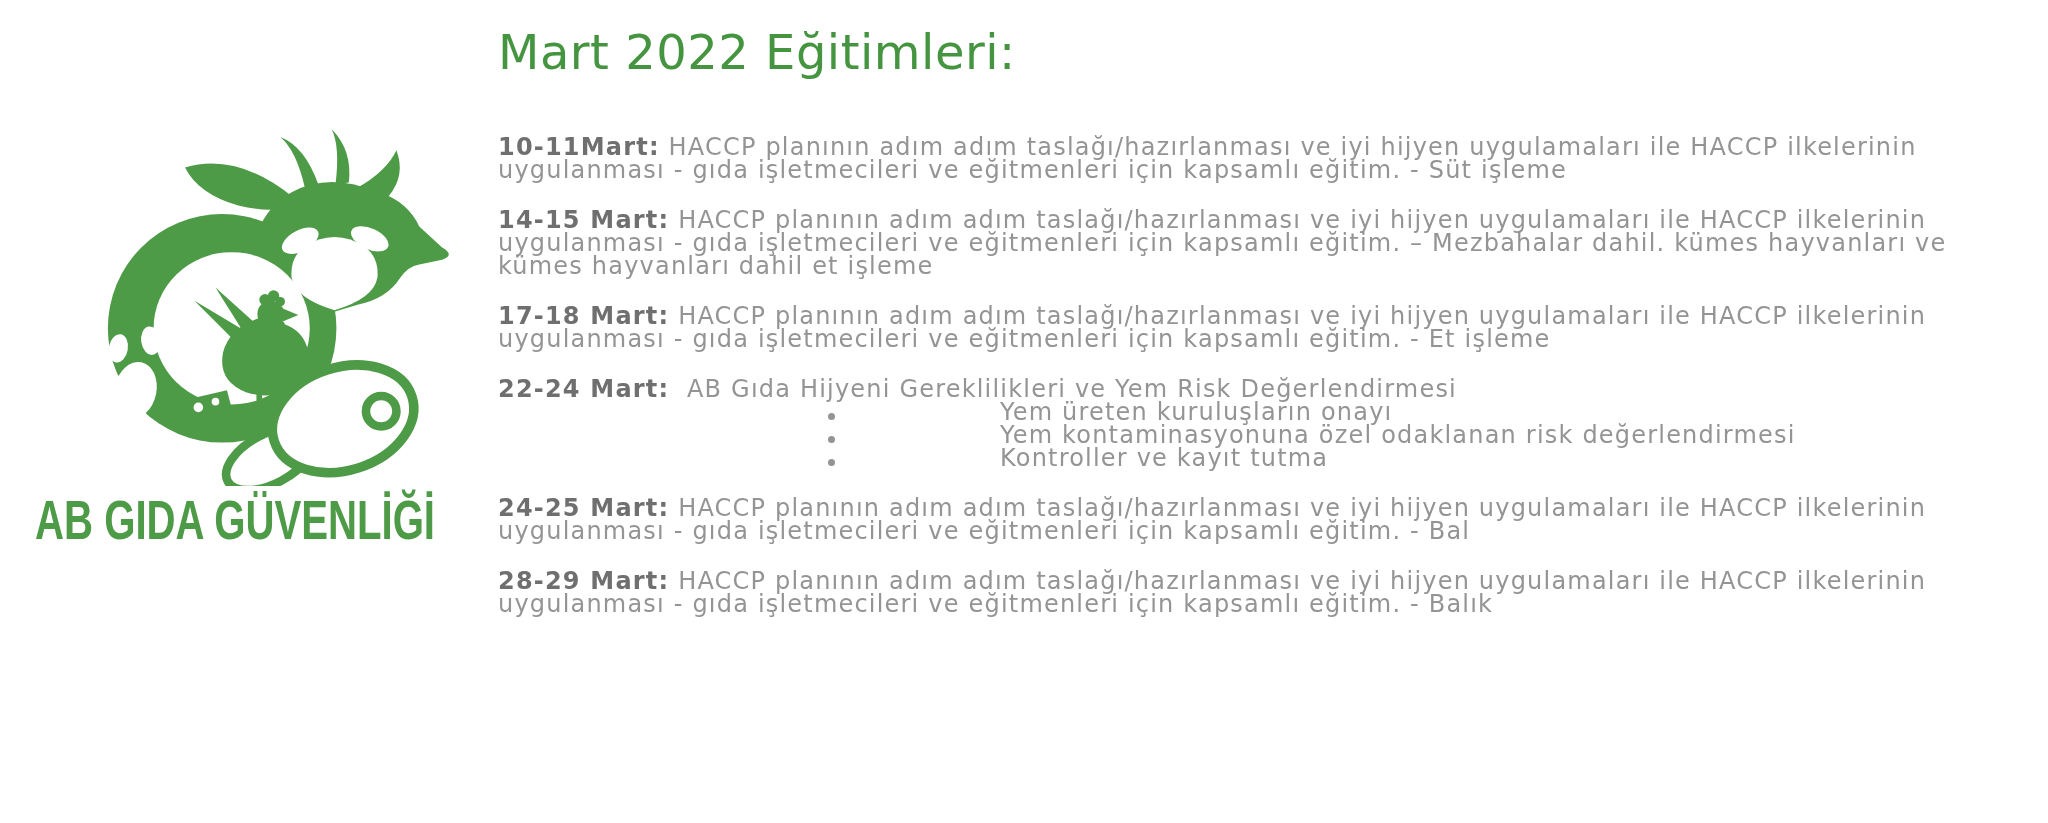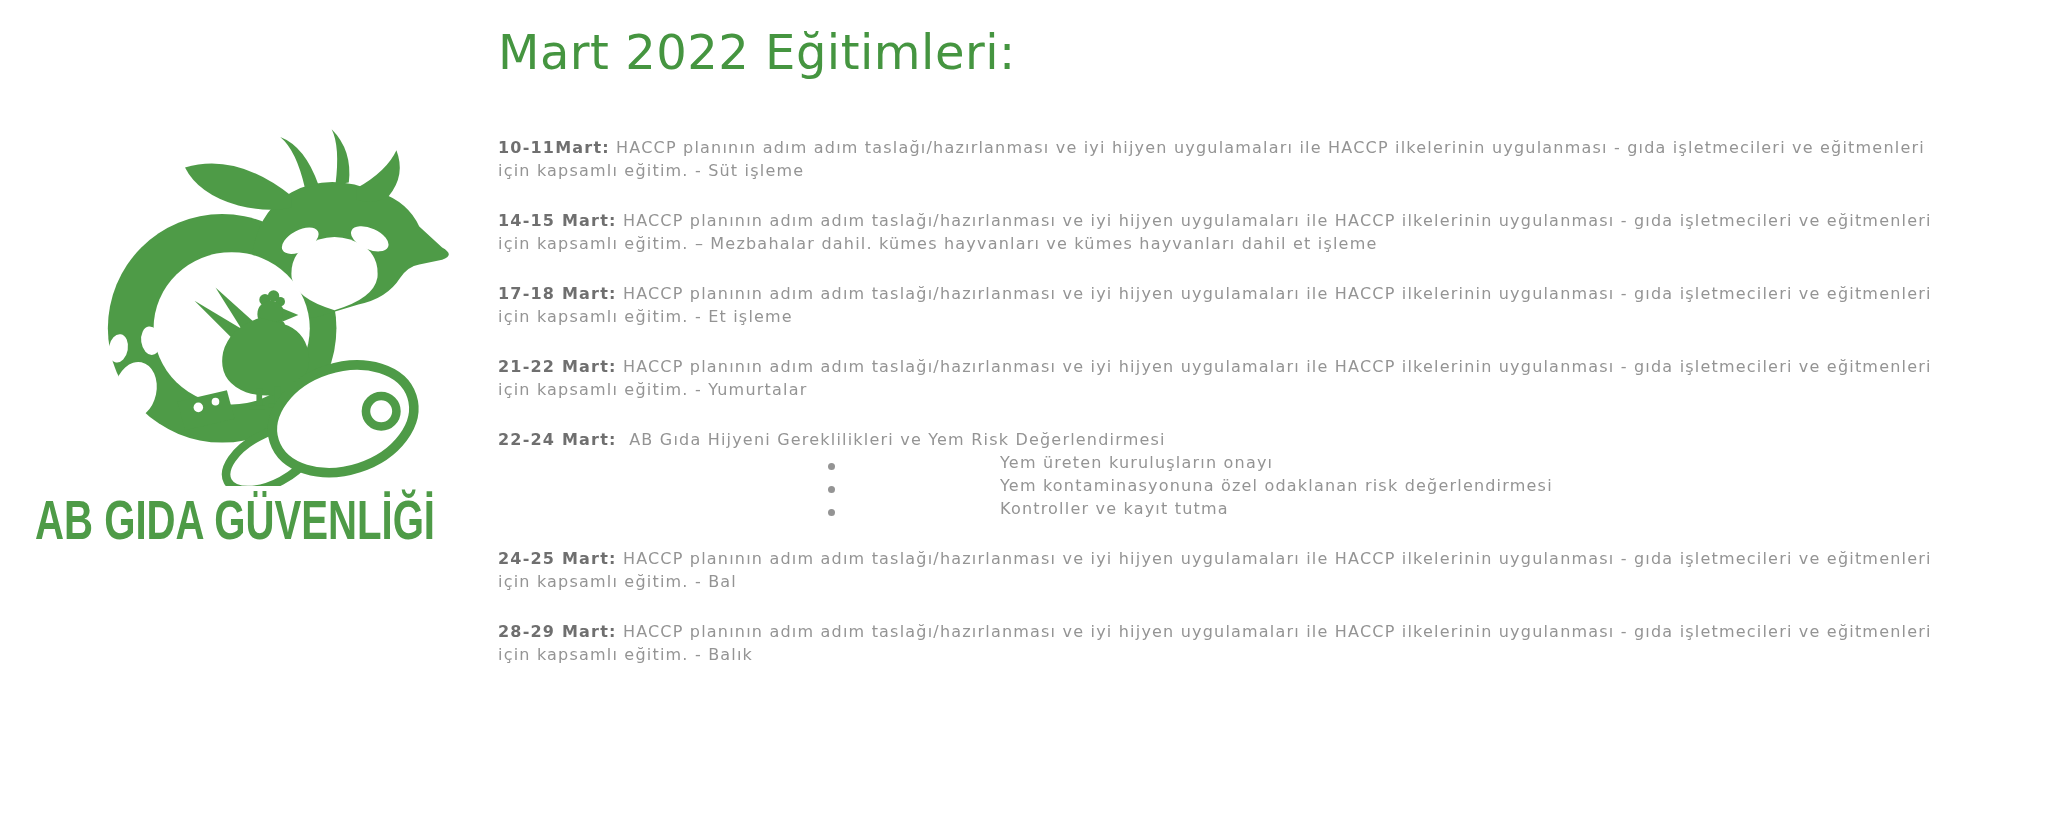--- a/index.html
+++ b/index.html
@@ -15,21 +15,21 @@
     font-size:55px;color:#4e9b47;white-space:nowrap;letter-spacing:0;
     transform:scaleX(.73);transform-origin:left center;margin-top:2px;
   }
   
   .content{position:absolute;left:498px;top:16px;width:1462px}
   .title{
     font-family:"DejaVu Sans",sans-serif;font-weight:400;
     font-size:48px;color:#459540;margin:8px 0 56px 0;letter-spacing:.5px;
   }
   .event{
-    color:#949494;font-size:16px;line-height:23px;
+    color:#949494;font-size:24px;line-height:23px;
     letter-spacing:1.2px;margin:0 0 27px 0;
   }
   .event .date{font-weight:700;color:#6f6f6f}
   .event .desc{white-space:pre-wrap}
   .bullet-row{display:flex;align-items:center;line-height:23px}
   .dot{
     width:7px;height:7px;border-radius:50%;background:#949494;
     margin-left:330px;margin-top:8px;flex:none;
   }
   .btext{margin-left:165px;white-space:pre-wrap}
@@ -101,21 +101,20 @@
   </svg>
   <div class="wordmark">AB GIDA GÜVENLİĞİ</div>
 </div>
 
 <div class="content">
   <h1 class="title">Mart 2022 Eğitimleri:</h1>
   <div id="trainings">
       <div class="event"><span class="date">10-11Mart:</span><span class="desc"> HACCP planının adım adım taslağı/hazırlanması ve iyi hijyen uygulamaları ile HACCP ilkelerinin uygulanması - gıda işletmecileri ve eğitmenleri için kapsamlı eğitim. - Süt işleme</span></div>
       <div class="event"><span class="date">14-15 Mart:</span><span class="desc"> HACCP planının adım adım taslağı/hazırlanması ve iyi hijyen uygulamaları ile HACCP ilkelerinin uygulanması - gıda işletmecileri ve eğitmenleri için kapsamlı eğitim. – Mezbahalar dahil. kümes hayvanları ve kümes hayvanları dahil et işleme</span></div>
       <div class="event"><span class="date">17-18 Mart:</span><span class="desc"> HACCP planının adım adım taslağı/hazırlanması ve iyi hijyen uygulamaları ile HACCP ilkelerinin uygulanması - gıda işletmecileri ve eğitmenleri için kapsamlı eğitim. - Et işleme</span></div>
-      <div class="event"><span class="date">21-22 Mart:</span><span class="desc"> HACCP planının adım adım taslağı/hazırlanması ve iyi hijyen uygulamaları ile HACCP ilkelerinin uygulanması - gıda işletmecileri ve eğitmenleri için kapsamlı eğitim. - Yumurtalar</span></div>
       <div class="event"><span class="date">22-24 Mart:</span><span class="desc">  AB Gıda Hijyeni Gereklilikleri ve Yem Risk Değerlendirmesi</span><div class="bullets">
           <div class="bullet-row">
             <span class="dot"></span>
             <span class="btext">Yem üreten kuruluşların onayı</span>
           </div>
           <div class="bullet-row">
             <span class="dot"></span>
             <span class="btext">Yem kontaminasyonuna özel odaklanan risk değerlendirmesi</span>
           </div>
           <div class="bullet-row">

